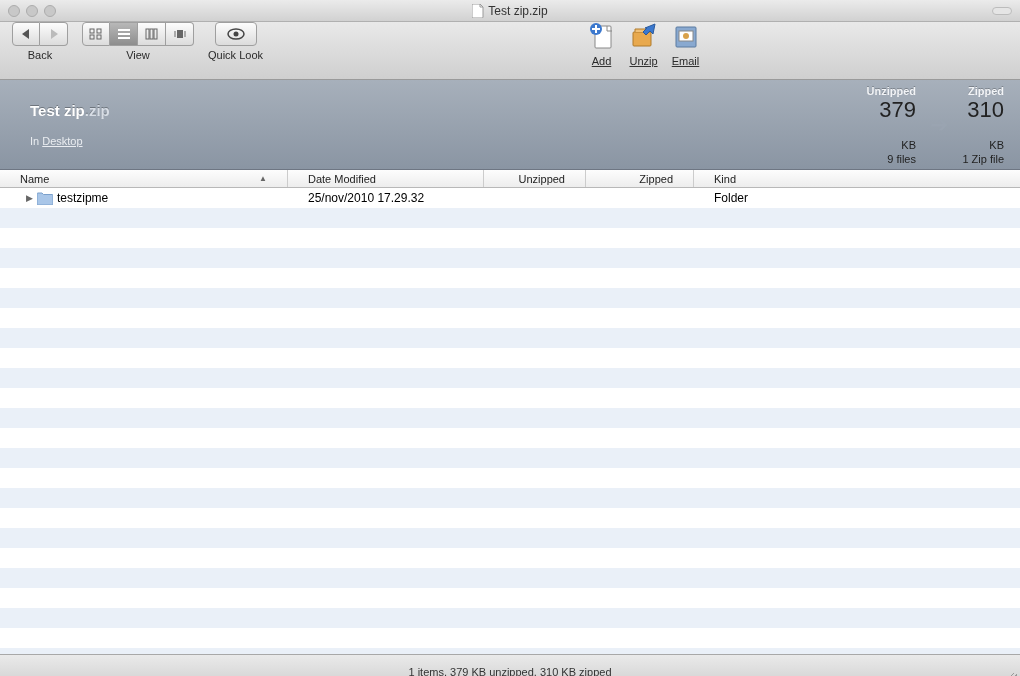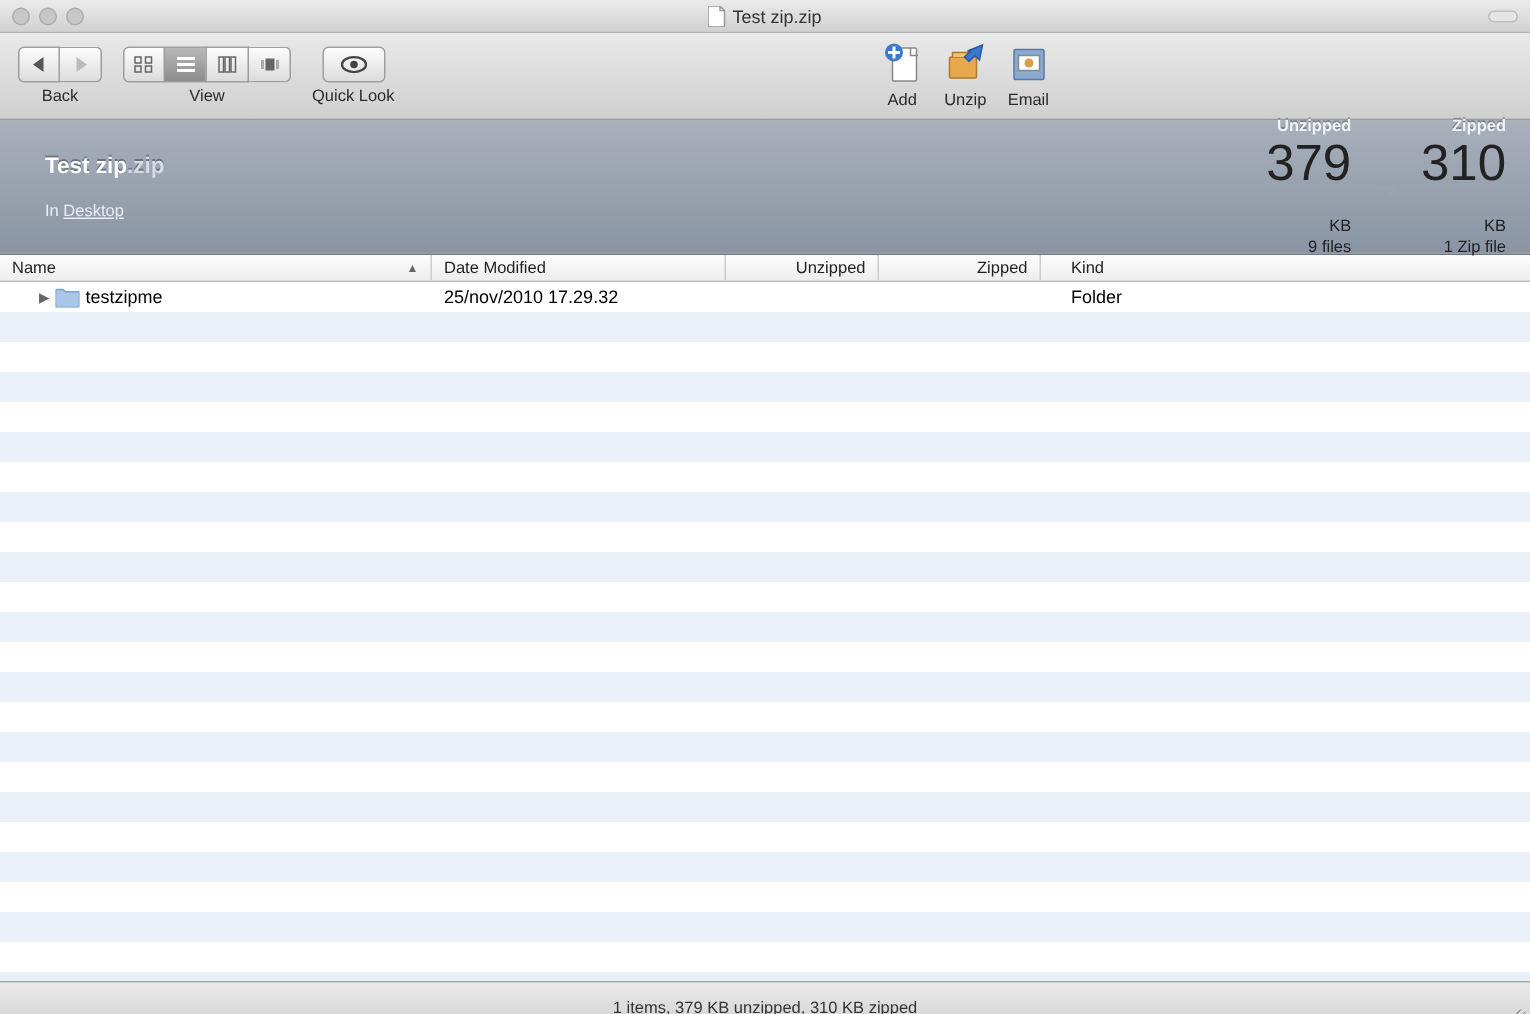--- a/index.html
+++ b/index.html
@@ -17,41 +17,41 @@
 .tl { width: 12px; height: 12px; border-radius: 50%; background: #c8c8c8; border: 1px solid #acacac; }
 .title-center { position: absolute; left: 0; right: 0; text-align: center; font-size: 12px; color: #333; display: flex; justify-content: center; align-items: center; gap: 4px; pointer-events: none; }
 .title-center .doc-icon { width: 12px; height: 14px; }
 .pill { position: absolute; right: 8px; width: 20px; height: 8px; border-radius: 4px; background: #e5e5e5; border: 1px solid #bcbcbc; }
 
 .toolbar {
   height: 58px;
   background: linear-gradient(#e9e9e9, #cfcfcf);
   border-bottom: 1px solid #9a9a9a;
   display: flex;
-  align-items: center;
+  align-items: flex-start;
   padding: 0 10px 0 12px;
   gap: 14px;
   font-size: 11px;
   color: #333;
 }
 .toolbar-group { display: flex; flex-direction: column; align-items: center; gap: 3px; }
 .segmented { display: flex; }
 .seg-btn, .single-btn {
   height: 24px; min-width: 28px;
   background: linear-gradient(#fdfdfd, #dcdcdc);
   border: 1px solid #9f9f9f; display: flex; align-items: center; justify-content: center;
   font-size: 12px; color: #333;
 }
 .seg-btn + .seg-btn { border-left: none; }
 .segmented .seg-btn:first-child, .single-btn { border-top-left-radius: 4px; border-bottom-left-radius: 4px; }
 .segmented .seg-btn:last-child, .single-btn { border-top-right-radius: 4px; border-bottom-right-radius: 4px; }
 .seg-btn.active { background: linear-gradient(#b8b8b8,#8d8d8d); color: #fff; }
 .single-btn { min-width: 42px; }
 .toolbar .spacer { flex: 1; }
-.center-tools { display: flex; gap: 8px; }
+.center-tools { display: flex; gap: 8px; text-decoration: underline; }
 .big-icon { width: 34px; height: 30px; display: flex; align-items: center; justify-content: center; }
 .toolbar-label { font-size: 11px; color: #2a2a2a; }
 
 .info-bar {
   height: 90px;
   background: linear-gradient(#a7b0bb, #8a95a3);
   border-bottom: 1px solid #6e7683;
   display: flex;
   align-items: center;
   padding: 0 16px;
@@ -64,35 +64,35 @@
 .file-meta { margin-left: 14px; display: flex; flex-direction: column; gap: 16px; }
 .file-name { font-size: 15px; font-weight: bold; text-shadow: 0 -1px 0 rgba(0,0,0,.3); }
 .file-name .ext { color: #d7dde5; font-weight: bold; }
 .file-loc { font-size: 11px; color: #eaedf1; }
 .file-loc a { color: #eaedf1; text-decoration: underline; }
 .info-spacer { flex: 1; }
 .stats { display: flex; align-items: center; gap: 14px; text-align: right; color: #f2f4f7; }
 .stat { display: flex; flex-direction: column; align-items: flex-end; }
 .stat-label { font-size: 11px; font-weight: bold; text-shadow: 0 -1px 0 rgba(0,0,0,.25); }
 .stat-line { display:flex; align-items: baseline; gap: 4px; color:#222; }
-.stat-num { font-size: 34px; color: #222; font-weight: 400; }
+.stat-num { font-size: 22px; color: #222; font-weight: 400; }
 .stat-unit { font-size: 11px; color: #222; margin-top: 16px; }
 .stat-sub { font-size: 11px; color: #222; margin-top: 2px; }
 .arrow-between { color: #9aa4b1; font-size: 22px; }
 
 .col-headers {
   height: 18px;
   background: linear-gradient(#fdfdfd,#ededed);
   border-bottom: 1px solid #b8b8b8;
   display: flex;
   font-size: 11px; color: #222;
 }
-.col { padding: 2px 8px; border-right: 1px solid #ccc; display:flex; align-items:center; }
+.col { padding: 2px 20px; border-right: 1px solid #ccc; display:flex; align-items:center; }
 .col:last-child { border-right:none; }
-.c-name { width: 288px; } .c-date { width: 196px; } .c-unz { width: 102px; justify-content:flex-end; } .c-zip { width: 108px; justify-content:flex-end; } .c-kind { flex: 1; margin-left: 12px; }
+.c-name { width: 288px; } .c-date { width: 196px; } .c-unz { width: 102px; justify-content:flex-end; } .c-zip { width: 108px; justify-content:flex-end; } .c-kind { flex: 1; }
 .sort-ind { margin-left:auto; font-size:8px; color:#666; }
 
 .file-list { height: calc(676px - 22px - 58px - 90px - 18px - 22px); overflow: auto; background: repeating-linear-gradient(#fff 0, #fff 20px, #eaf0f8 20px, #eaf0f8 40px); }
 .row { height: 20px; display: flex; align-items: center; font-size: 12px; color: #000; }
 .row .c-name { display:flex; align-items:center; gap:4px; padding-left: 26px; }
 .disclosure { font-size: 9px; color:#666; }
 .folder-icon { width: 16px; height: 13px; }
 .row .c-unz, .row .c-zip { justify-content:flex-end; }
 .row > div { border-right: none; }
 

